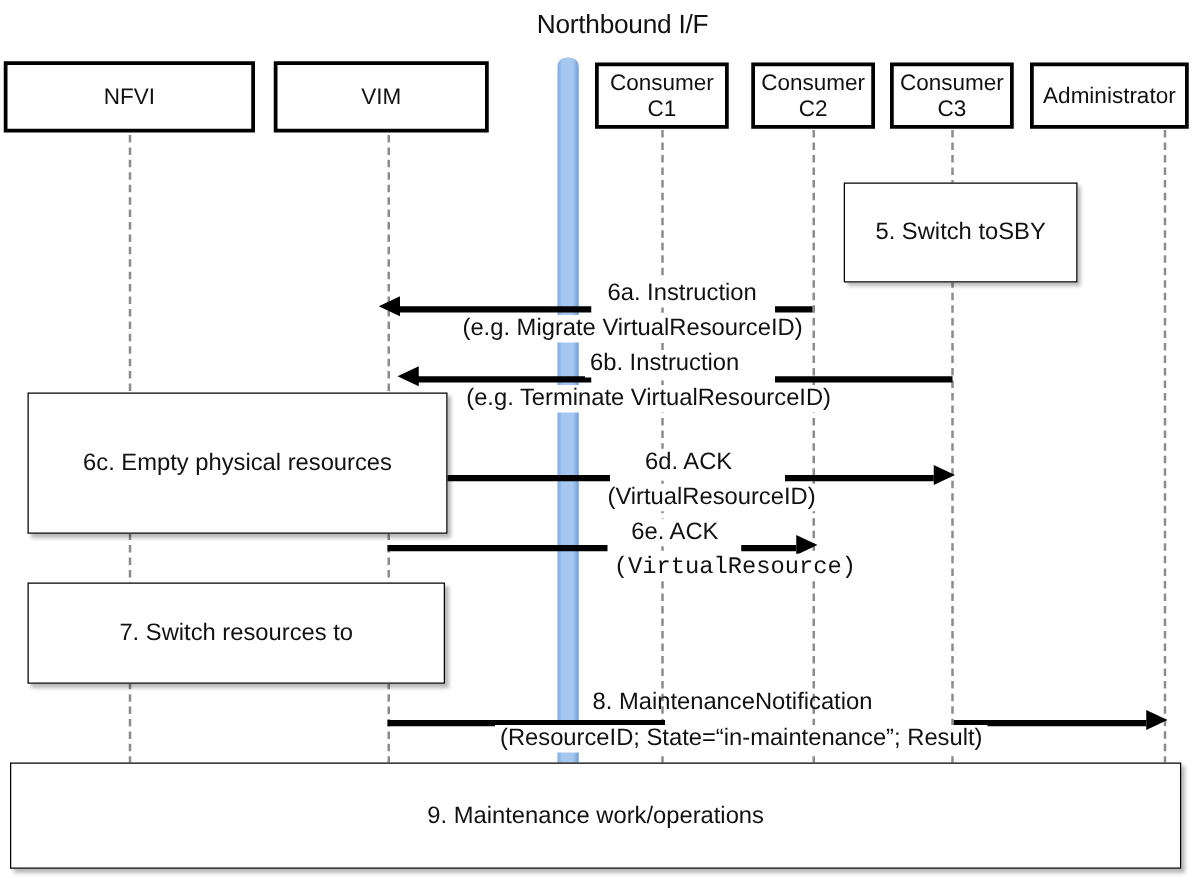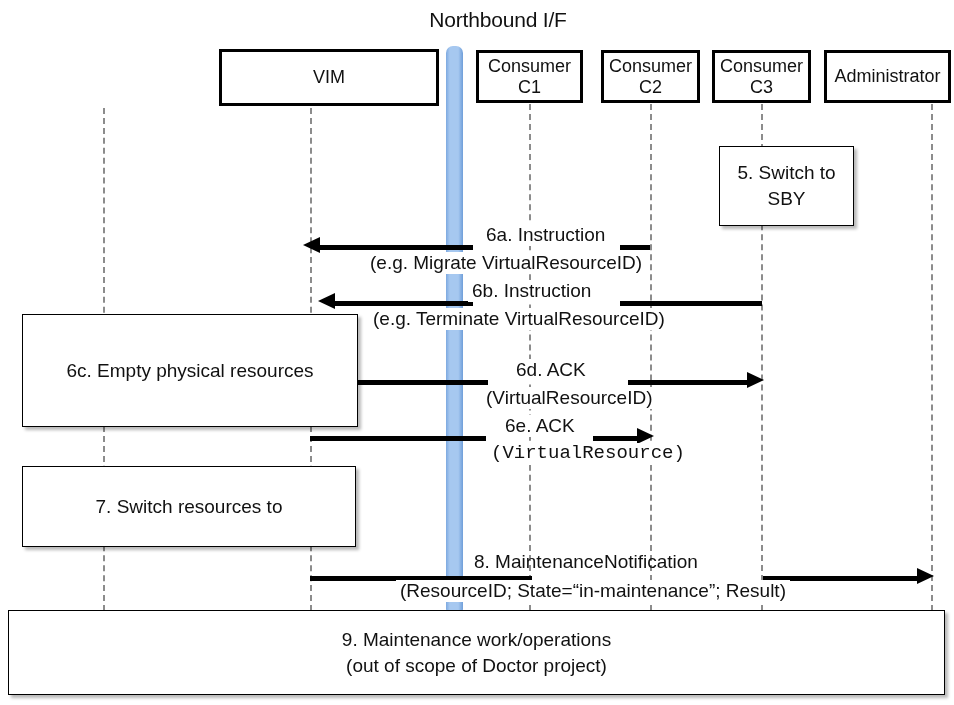--- a/index.html
+++ b/index.html
@@ -64,22 +64,25 @@
 
   <div class="title">Northbound I/F</div>
 
   <div class="lifeline" style="left:103px;top:108px;height:503px;"></div>
   <div class="lifeline" style="left:310px;top:108px;height:503px;"></div>
   <div class="lifeline" style="left:529px;top:104px;height:507px;"></div>
   <div class="lifeline" style="left:650px;top:104px;height:507px;"></div>
   <div class="lifeline" style="left:761px;top:104px;height:507px;"></div>
   <div class="lifeline" style="left:931px;top:104px;height:507px;"></div>
 
+  <div class="actor" style="left:3px;top:49px;width:201px;height:57px;">
+    <span>NFVI</span>
+  </div>
 
-  <div class="actor" style="left:219px;top:49px;width:220px;height:57px;">
+  <div class="actor" style="left:219px;top:49px;width:172px;height:57px;">
     <span>VIM</span>
   </div>
 
   <div class="actor" style="left:476px;top:50px;width:107px;height:53px;flex-direction:column;">
     <span>Consumer</span>
     <span>C1</span>
   </div>
 
   <div class="actor" style="left:601px;top:50px;width:99px;height:53px;flex-direction:column;">
     <span>Consumer</span>
@@ -90,21 +93,21 @@
     <span>Consumer</span>
     <span>C3</span>
   </div>
 
   <div class="actor" style="left:824px;top:50px;width:127px;height:53px;">
     <span>Administrator</span>
   </div>
 
   <div class="nb-bar" style="left:446px;top:46px;width:17px;height:570px;"></div>
 
-  <div class="pbox" style="left:675px;top:146px;width:135px;height:80px;flex-direction:column;margin-left:44px;">
+  <div class="pbox" style="left:675px;top:146px;width:187px;height:80px;flex-direction:row;">
     <span>5. Switch to</span>
     <span>SBY</span>
   </div>
 
   <div class="mline" style="left:318px;top:245px;width:155px;"></div>
   <div class="mline" style="left:620px;top:245px;width:30px;"></div>
   <div class="ahead left" style="left:303px;top:237px;"></div>
   <div class="mlabel" style="left:482px;top:224px;">6a. Instruction</div>
   <div class="mlabel" style="left:366px;top:252px;">(e.g. Migrate VirtualResourceID)</div>
 
@@ -135,16 +138,15 @@
   </div>
 
   <div class="mline" style="left:310px;top:576px;width:222px;"></div>
   <div class="mline" style="left:763px;top:576px;width:154px;"></div>
   <div class="ahead right" style="left:917px;top:568px;"></div>
   <div class="mlabel nobg" style="left:470px;top:551px;">8.     MaintenanceNotification</div>
   <div class="mlabel" style="left:396px;top:580px;">(ResourceID; State=“in-maintenance”; Result)</div>
 
   <div class="pbox" style="left:8px;top:610px;width:937px;height:85px;flex-direction:column;">
     <span>9. Maintenance work/operations</span>
-    <span>(out of scope of Doctor project)</span>
   </div>
 
 </div>
 
 </body></html>

